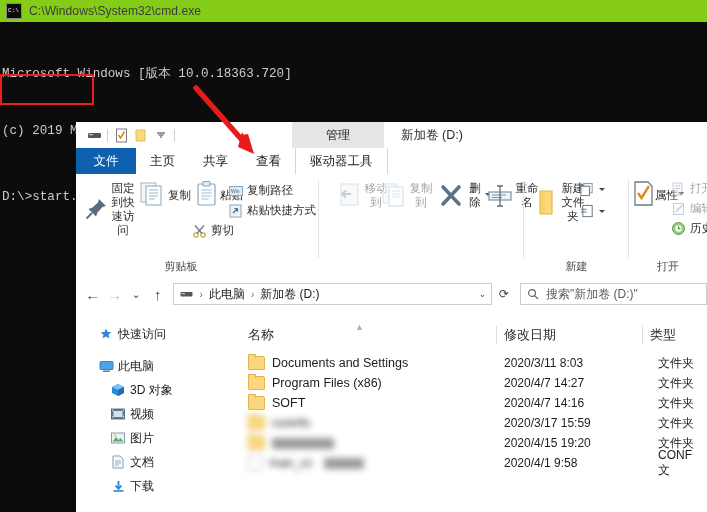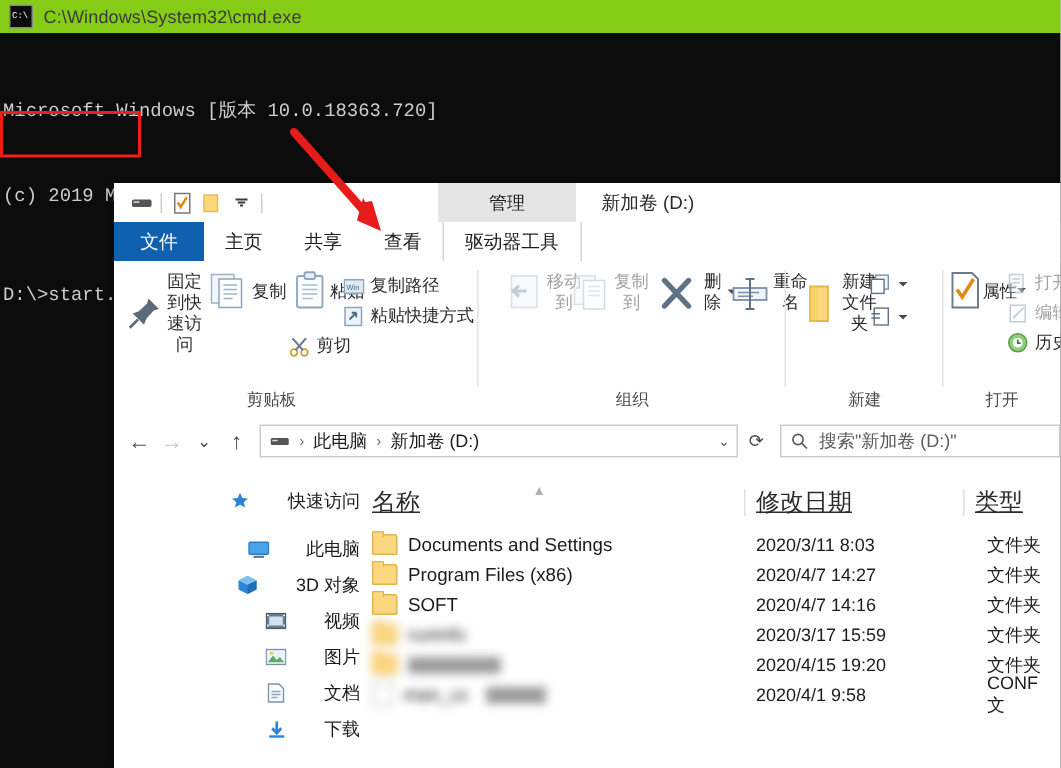--- a/index.html
+++ b/index.html
@@ -151,35 +151,35 @@
     margin-left:4px;width:190px;height:22px;border:1px solid #cccccc;background:#fff;
     display:flex;align-items:center;box-sizing:border-box;padding-left:6px;gap:7px;
   }
   #search-placeholder{font-size:12px;color:#5c5c5c;}
 
   
   #nav-pane{
     position:absolute;left:0;top:188px;width:164px;height:202px;
     background:#ffffff;padding-top:12px;box-sizing:border-box;
   }
-  .nav-item{display:flex;align-items:center;height:24px;gap:24px;padding-left:22px;justify-content:flex-end;}
+  .nav-item{display:flex;align-items:center;height:24px;gap:4px;padding-left:22px;}
   .nav-item.lvl2{padding-left:34px;}
   .nav-item .lab{font-size:12px;color:#1c1c1c;white-space:nowrap;}
   .nav-ico{width:16px;height:16px;display:flex;align-items:center;justify-content:center;flex:none;}
 
   #file-pane{
     position:absolute;left:164px;top:188px;width:467px;height:202px;background:#ffffff;
   }
   #col-header{
     position:absolute;left:0;top:12px;width:467px;height:26px;
     display:flex;align-items:center;
   }
   .col{
-    font-size:16px;color:#2b2b2b;height:26px;display:flex;align-items:center;
-    box-sizing:border-box;padding-left:8px;position:absolute;top:0;text-decoration:underline;
+    font-size:13px;color:#2b2b2b;height:26px;display:flex;align-items:center;
+    box-sizing:border-box;padding-left:8px;position:absolute;top:0;
   }
   .col-div{position:absolute;top:4px;width:1px;height:18px;background:#e0e0e0;}
   #sort-arrow{
     position:absolute;left:115px;top:2px;width:9px;height:6px;
     color:#b0b0b0;font-size:9px;line-height:6px;text-align:center;
   }
   .frow{
     position:absolute;left:0;width:467px;height:20px;display:flex;align-items:center;
   }
   .fname{
@@ -393,21 +393,20 @@
             <rect x="4" y="9" width="22" height="8" fill="#eff4f9" stroke="#7d92a6" stroke-width="1.2"></rect>
             <g stroke="#7d92a6" stroke-width="1">
                 <path d="M7 12 h14 M7 14.5 h10"></path>
               </g>
             <path d="M15 3 v20 M12 3 h6 M12 23 h6" stroke="#5f7184" stroke-width="1.3"></path>
           </svg>
         </div>
         <div class="lab">重命名</div>
       </div>
 
-      <div class="rgroup-label">组织</div>
       <div class="rgroup-sep" style="left:204px;"></div>
     </div>
 
     <div class="rgroup" style="left:448px;width:105px;">
 
       <div class="big-btn" style="left:10px;">
         <div class="ico">
           <svg width="24" height="27" viewBox="0 0 24 27">
             <path d="M6 2 h12 v23 h-12 z" fill="#fcd77f" stroke="#e0b64f" stroke-width="1.2"></path>
             <path d="M6 2 h5 v23 h-5 z" fill="#f7c94f" opacity=".45"></path>

